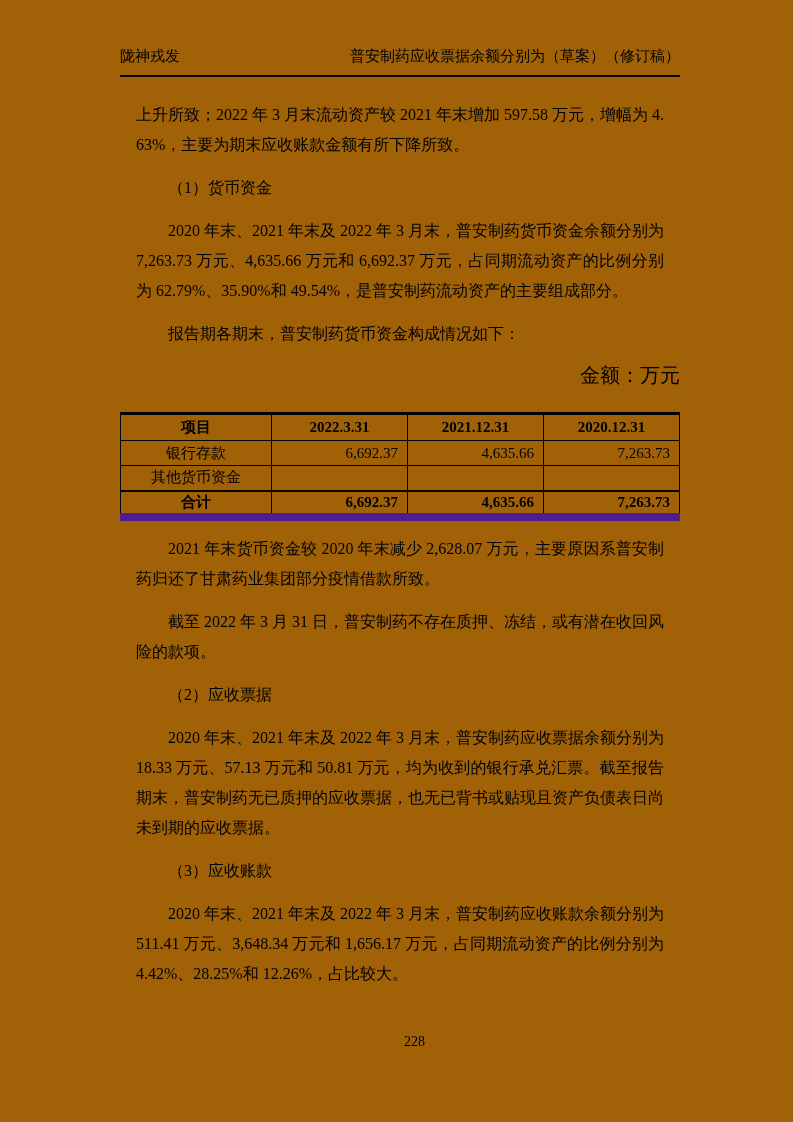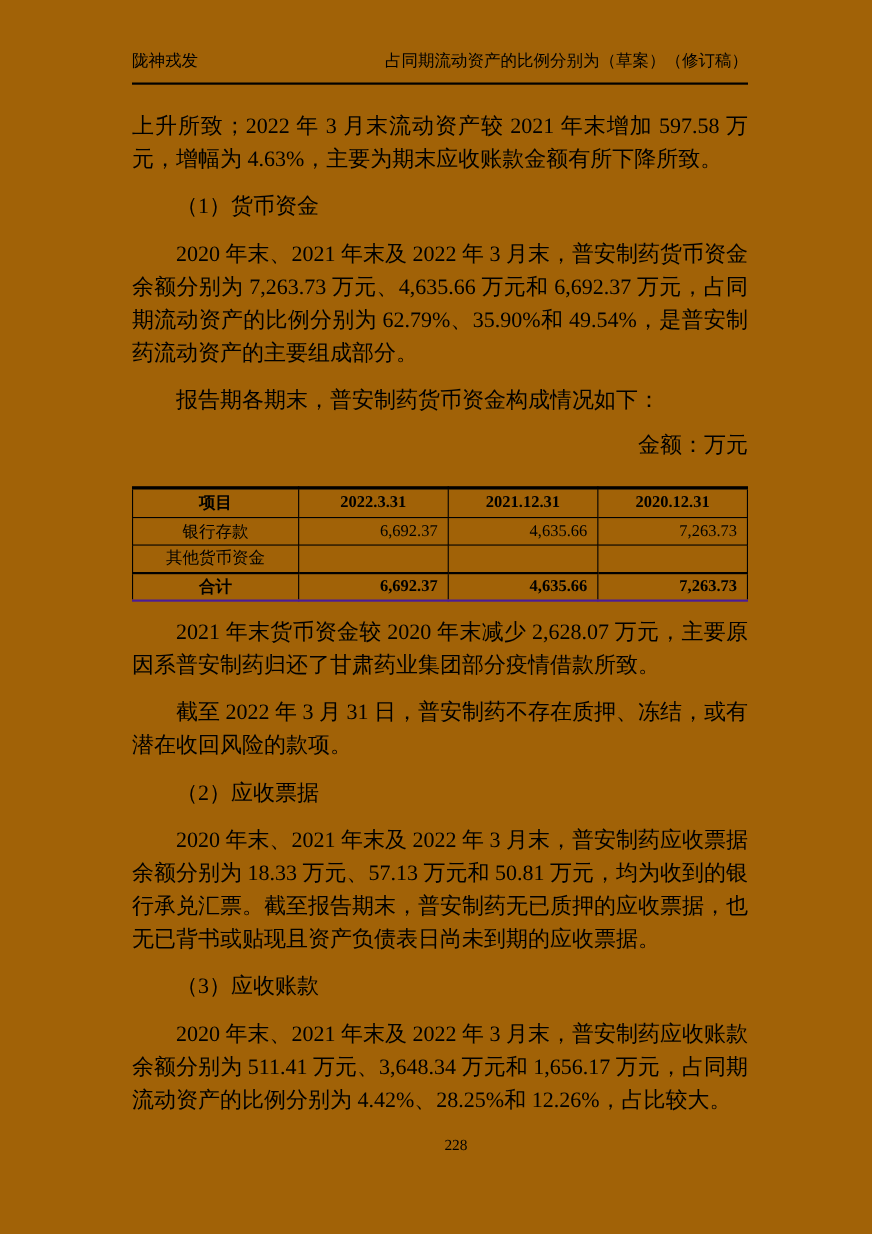--- a/index.html
+++ b/index.html
@@ -25,25 +25,25 @@
     align-items: flex-end;
     font-size: 15px;
     line-height: 20px;
   }
   
   .doc-main {
     margin: 0 113px 0 120px;
     padding-top: 10px;
   }
   .para {
-    font-size: 20px;
+    font-size: 16px;
     line-height: 30px;
     text-align: justify;
     text-indent: 2em;
-    margin: 13px 0;
+    margin: 13px 16px;
     word-break: break-all;
   }
   .para.no-indent { text-indent: 0; }
   .unit-label {
     font-size: 20px;
     line-height: 24px;
     text-align: right;
     margin: 14px 0 4px 0;
   }
   
@@ -55,21 +55,21 @@
   }
   table.fin-table col.c0 { width: 27%; }
   table.fin-table th, table.fin-table td {
     border: 1px solid #000000;
     height: 25px;
     padding: 1px 9px;
     vertical-align: middle;
     overflow: hidden;
     white-space: nowrap;
   }
-  table.fin-table { border-top: 3px solid #000000; border-bottom: 2px solid #4c1d95; margin-top: 25px; }
+  table.fin-table { border-top: 3px solid #000000; border-bottom: 8px solid #4c1d95; margin-top: 25px; }
   table.fin-table thead th {
     font-weight: bold;
     text-align: center;
     height: 27px;
   }
   td.cell-label { text-align: center; }
   td.cell-num { text-align: right; }
   tr.row-total td { border-top: 2px solid #000000; font-weight: bold; }
   
   .doc-footer {
@@ -82,21 +82,21 @@
     margin-left: 36px;
   }
 </style>
 </head>
 <body>
 
 <div class="page">
 
   <header class="doc-header">
     <span>陇神戎发</span>
-    <span>占同期流动资产的比例分别为（草案）（修订稿）</span>
+    <span>普安制药应收票据余额分别为（草案）（修订稿）</span>
   </header>
 
   <main class="doc-main">
 
     <p class="para no-indent">上升所致；2022 年 3 月末流动资产较 2021 年末增加 597.58 万元，增幅为 4.63%，主要为期末应收账款金额有所下降所致。</p>
 
     <p class="para">（1）货币资金</p>
 
     <p class="para">2020 年末、2021 年末及 2022 年 3 月末，普安制药货币资金余额分别为 7,263.73 万元、4,635.66 万元和 6,692.37 万元，占同期流动资产的比例分别为 62.79%、35.90%和 49.54%，是普安制药流动资产的主要组成部分。</p>
 

